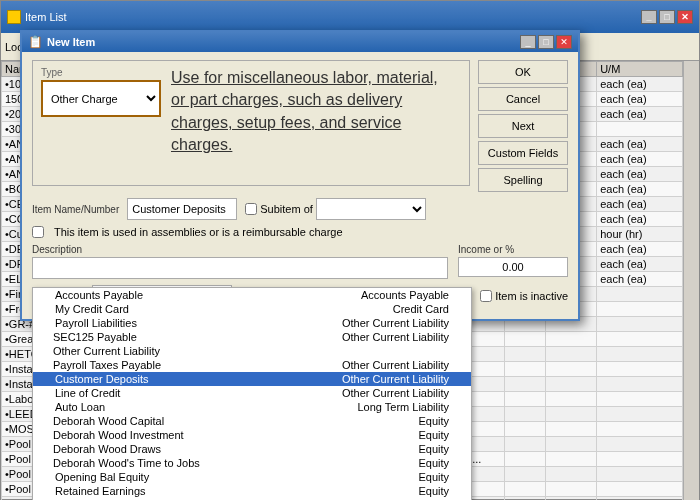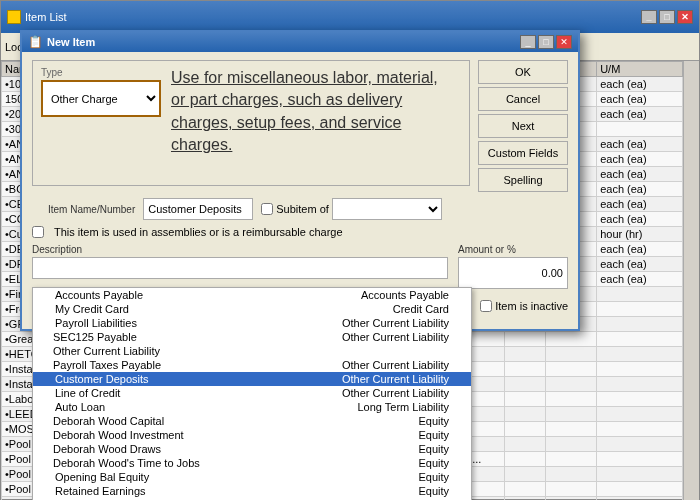--- a/index.html
+++ b/index.html
@@ -166,21 +166,20 @@
       align-items: center;
       justify-content: center;
     }
 
     
     .item-name-section {
       display: flex;
       align-items: center;
       gap: 8px;
       margin-bottom: 6px;
-      margin-left: 16px;
     }
     .item-name-label { font-size: 10px; color: #333; }
     .item-name-input {
       border: 1px solid #aaa;
       background: white;
       padding: 2px 4px;
       height: 22px;
       width: 110px;
       font-size: 11px;
     }
@@ -219,24 +218,24 @@
       height: 22px;
       width: 100%;
       font-size: 11px;
     }
     .amount-col { width: 110px; }
     .amount-label { font-size: 10px; color: #333; margin-bottom: 2px; }
     .amount-input {
       border: 1px solid #aaa;
       background: white;
       padding: 2px 4px;
-      height: 32px;
+      height: 20px;
       width: 100%;
       font-size: 11px;
-      text-align: right;
+      text-align: center;
     }
 
     
     .account-row {
       display: flex;
       align-items: center;
       gap: 10px;
       margin-bottom: 4px;
     }
     .account-label { font-size: 10px; color: #333; width: 50px; }
@@ -694,21 +693,21 @@
       <input type="checkbox" class="checkbox" style="">
       <span>This item is used in assemblies or is a reimbursable charge</span>
     </div>
 
     <div class="desc-amount-row">
       <div class="desc-col">
         <div class="desc-label">Description</div>
         <input class="desc-input" type="text" value="" style="">
       </div>
       <div class="amount-col">
-        <div class="amount-label">Amount or %</div>
+        <div class="amount-label">Income or %</div>
         <input class="amount-input" type="text" value="0.00" style="">
       </div>
     </div>
 
     <div class="account-row">
       <span class="account-label">Account</span>
       <select class="account-dropdown">
         <option>Customer Deposits</option>
       </select>
       <div class="inactive-check">

